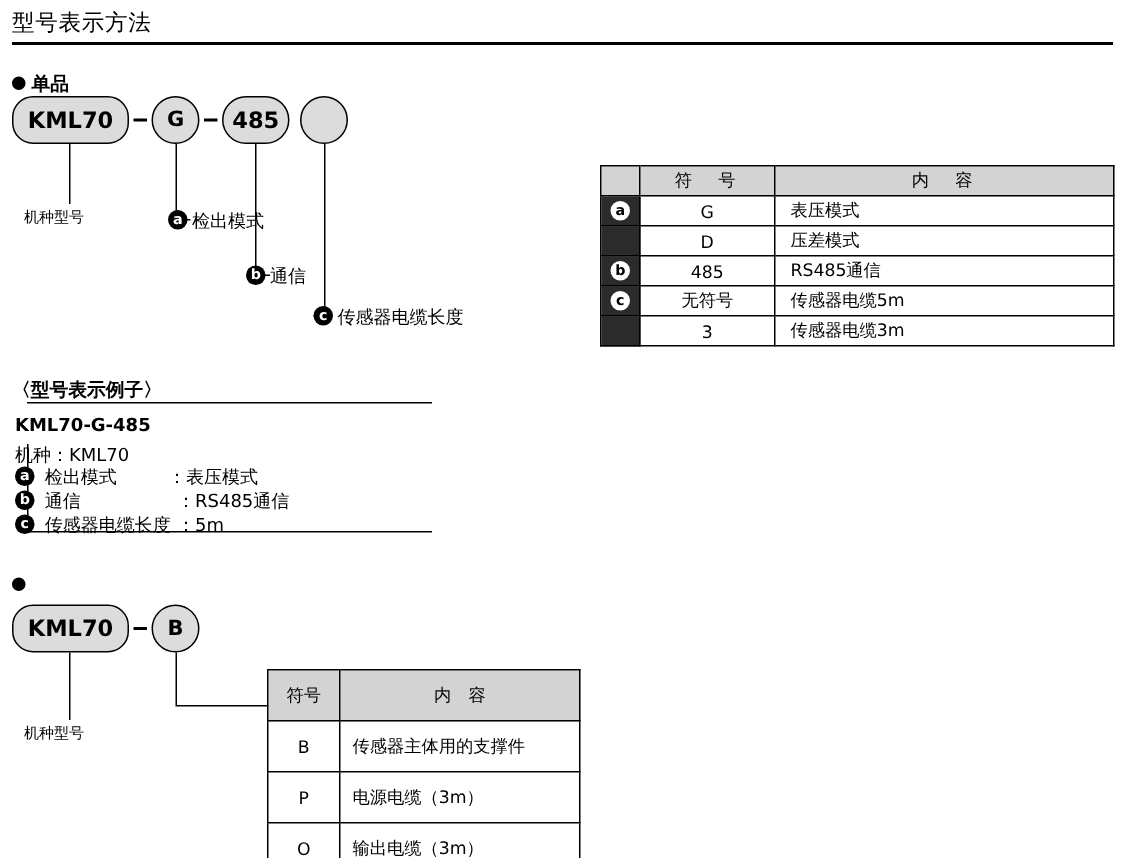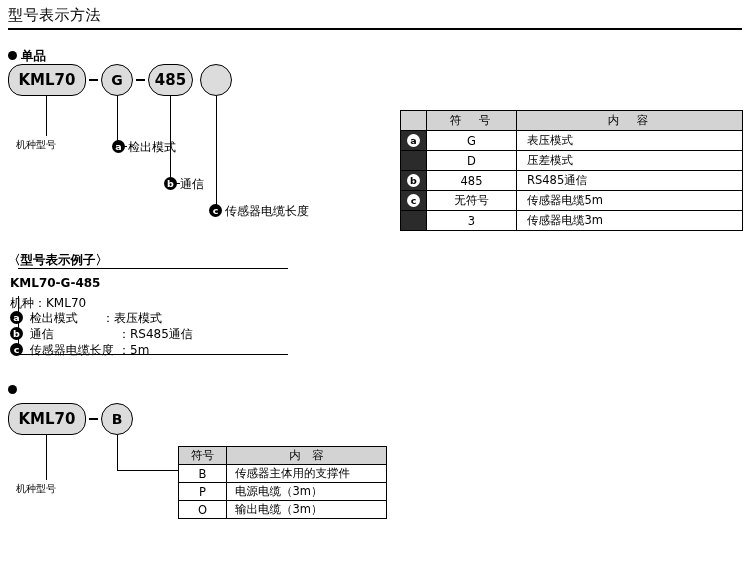--- a/index.html
+++ b/index.html
@@ -180,21 +180,21 @@
   }
 
   
   .tbl2 {
     position: absolute;
     border-collapse: collapse;
     font-size: 11.5px;
   }
   .tbl2 td, .tbl2 th {
     border: 1px solid #000;
-    height: 18px;
+    height: 34px;
     padding: 0;
     text-align: center;
     font-weight: normal;
     box-sizing: border-box;
   }
   .tbl2 th {
     background: #d3d3d3;
   }
   .tbl2 td.lft {
     text-align: left;
@@ -300,21 +300,21 @@
   <div class="hline" style="left:18px; top:354px; width:270px;"></div>
 
   <div class="ex-line" style="left:10px; top:295px;text-align:right;">
     <span>机种</span><span>：</span><span>KML70</span>
   </div>
 
   <div class="ex-line" style="left:10px; top:310px;">
     <span class="marker">a</span>
     <span style="margin-left:3px;">检出模式</span>
   </div>
-  <div class="ex-colon" style="left:102px; top:310px;">
+  <div class="ex-colon" style="left:112px; top:310px;">
     <span>：</span><span>表压模式</span>
   </div>
 
   <div class="ex-line" style="left:10px; top:326px;">
     <span class="marker">b</span>
     <span style="margin-left:3px;">通信</span>
   </div>
   <div class="ex-colon" style="left:118px; top:326px;">
     <span>：</span><span>RS485通信</span>
   </div>

